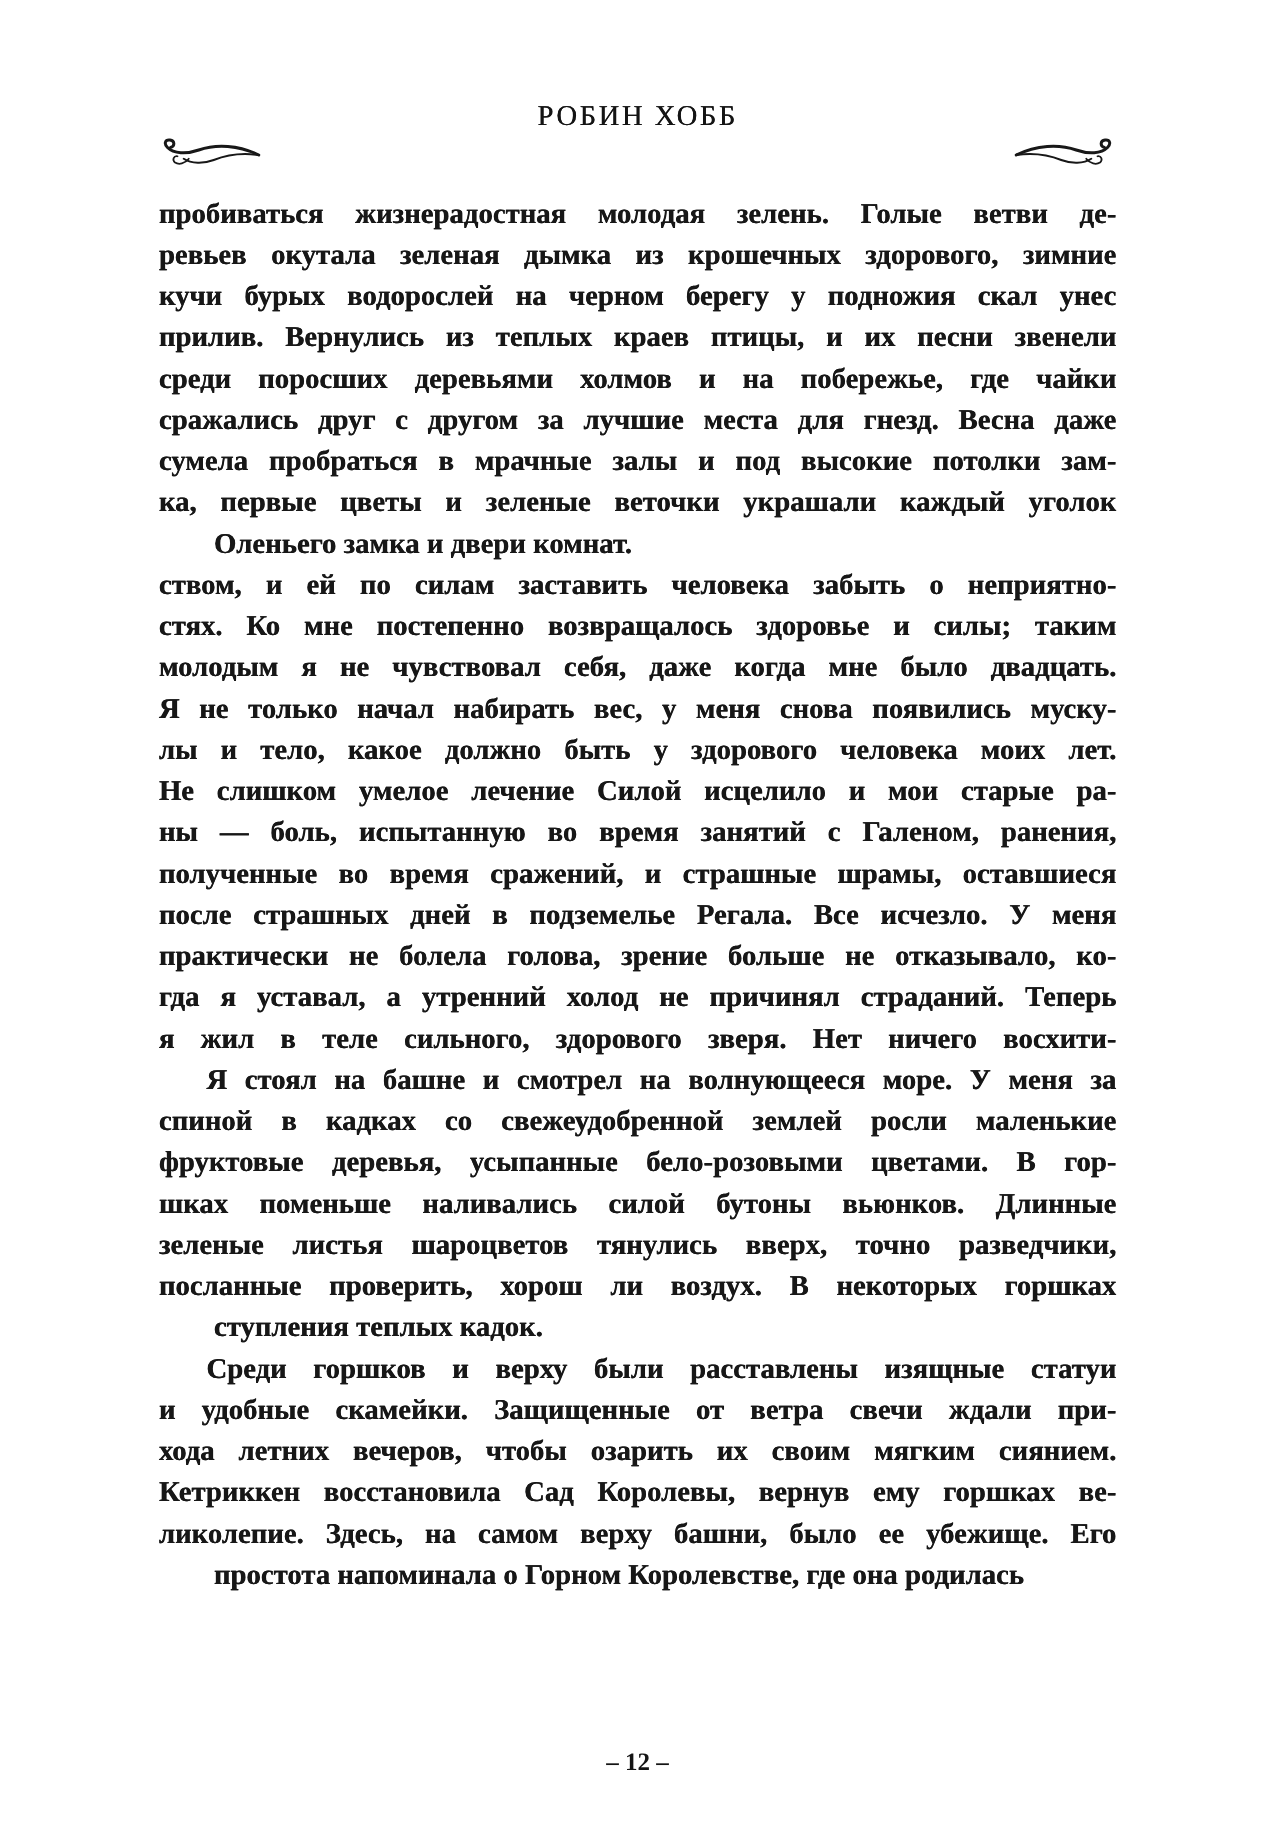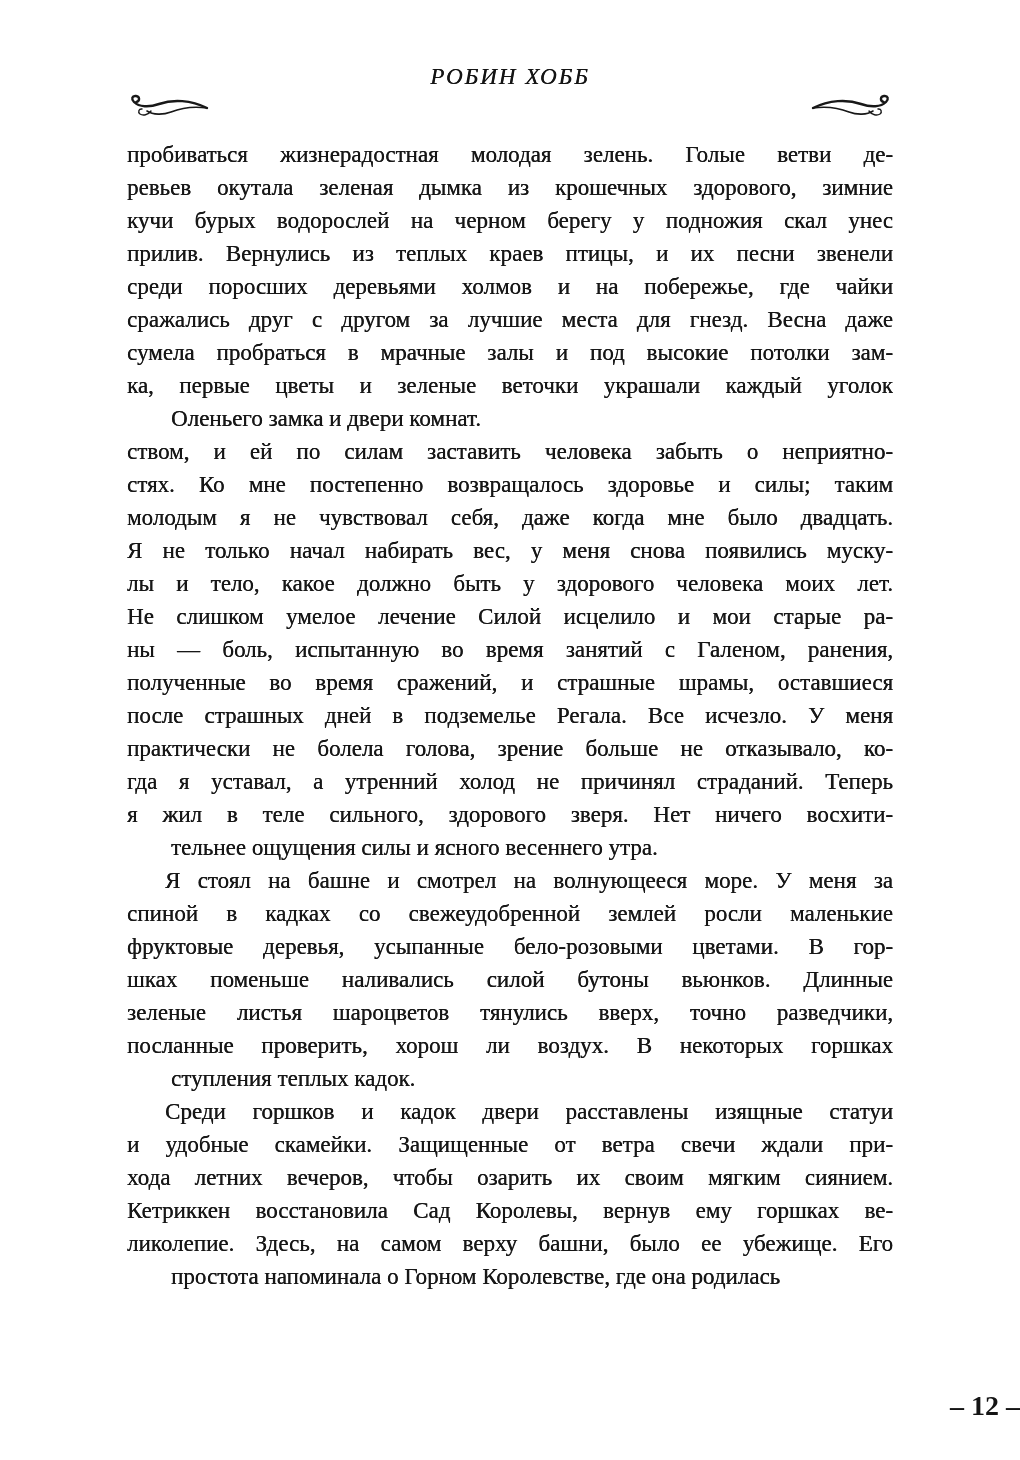--- a/index.html
+++ b/index.html
@@ -11,22 +11,21 @@
     position: relative;
     width: 1020px;
     height: 1460px;
     background: #ffffff;
     font-family: "Liberation Serif", "DejaVu Serif", serif;
     color: #171717;
     box-sizing: border-box;
     overflow: hidden;
   }
   .running-header {
-    padding-top: 64px;
-    font-style: italic;
+    padding-top: 80px;
   }
   .running-title {
     text-align: center;
     font-size: 23px;
     line-height: 26px;
     letter-spacing: 2px;
     font-weight: normal;
     color: #141414;
     text-shadow: 0.3px 0 0 currentColor;
   }
@@ -42,20 +41,21 @@
   }
   .flourish.mirror {
     transform: scaleX(-1);
   }
   .page-text {
     margin: 18px 127px 0 127px;
     font-size: 23px;
     line-height: 33px;
     color: #171717;
     text-shadow: 0.3px 0 0 currentColor;
+    font-weight: bold;
   }
   .paragraph {
     margin: 0;
   }
   .line {
     text-align: justify;
     text-align-last: justify;
     white-space: normal;
     height: 33px;
     overflow: hidden;
@@ -65,22 +65,22 @@
     margin-left: 44px;
   }
   .line.indent {
     text-indent: 38px;
   }
   .page-number {
     position: absolute;
     left: 0;
     right: 0;
     bottom: 38px;
-    text-align: right;
-    font-size: 28px;
+    text-align: center;
+    font-size: 20px;
     font-weight: bold;
     color: #141414;
   }
 </style>
 </head>
 <body>
 
 <div class="book-page">
 
   <div class="running-header">
@@ -118,33 +118,32 @@
         <div class="line">молодым я не чувствовал себя, даже когда мне было двадцать.</div>
         <div class="line">Я не только начал набирать вес, у меня снова появились муску-</div>
         <div class="line">лы и тело, какое должно быть у здорового человека моих лет.</div>
         <div class="line">Не слишком умелое лечение Силой исцелило и мои старые ра-</div>
         <div class="line">ны — боль, испытанную во время занятий с Галеном, ранения,</div>
         <div class="line">полученные во время сражений, и страшные шрамы, оставшиеся</div>
         <div class="line">после страшных дней в подземелье Регала. Все исчезло. У меня</div>
         <div class="line">практически не болела голова, зрение больше не отказывало, ко-</div>
         <div class="line">гда я уставал, а утренний холод не причинял страданий. Теперь</div>
         <div class="line">я жил в теле сильного, здорового зверя. Нет ничего восхити-</div>
-        <div class="line last">тельнее ощущения силы и ясного весеннего утра.</div>
       </div>
       <div class="paragraph">
         <div class="line indent">Я стоял на башне и смотрел на волнующееся море. У меня за</div>
         <div class="line">спиной в кадках со свежеудобренной землей росли маленькие</div>
         <div class="line">фруктовые деревья, усыпанные бело-розовыми цветами. В гор-</div>
         <div class="line">шках поменьше наливались силой бутоны вьюнков. Длинные</div>
         <div class="line">зеленые листья шароцветов тянулись вверх, точно разведчики,</div>
         <div class="line">посланные проверить, хорош ли воздух. В некоторых горшках</div>
         <div class="line last">ступления теплых кадок.</div>
       </div>
       <div class="paragraph">
-        <div class="line indent">Среди горшков и кадок двери расставлены изящные статуи</div>
+        <div class="line indent">Среди горшков и верху были расставлены изящные статуи</div>
         <div class="line">и удобные скамейки. Защищенные от ветра свечи ждали при-</div>
         <div class="line">хода летних вечеров, чтобы озарить их своим мягким сиянием.</div>
         <div class="line">Кетриккен восстановила Сад Королевы, вернув ему горшках ве-</div>
         <div class="line">ликолепие. Здесь, на самом верху башни, было ее убежище. Его</div>
         <div class="line last">простота напоминала о Горном Королевстве, где она родилась</div>
       </div>
     </div>
 
   <div class="page-number">– 12 –</div>
 

